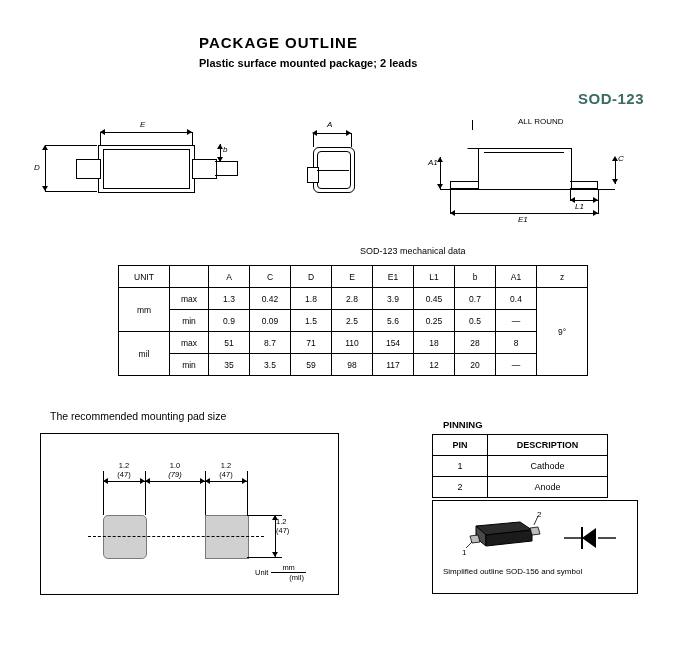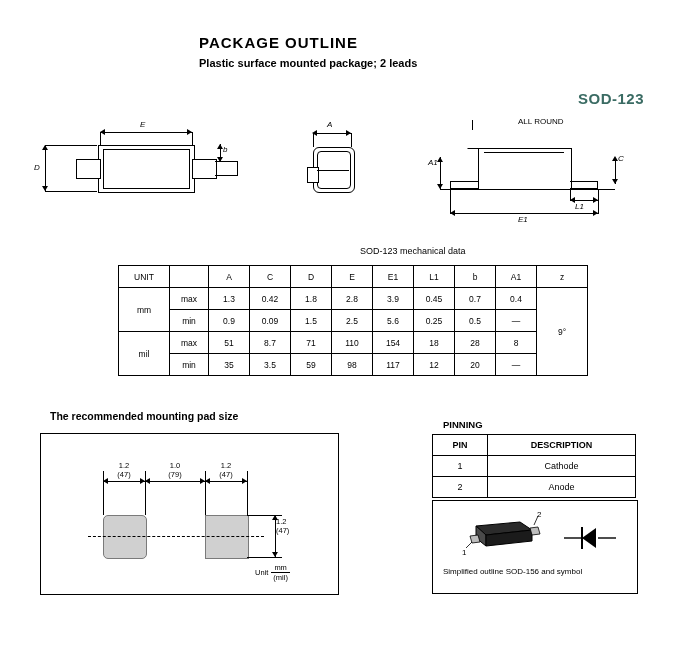--- a/index.html
+++ b/index.html
@@ -56,28 +56,28 @@
     height:21px;
     padding:0 2px;
     font-weight:normal;
   }
   #mech-table .unitcol{width:46px;}
   #mech-table .subcol{width:34px;}
   #mech-table .dcol{width:36px;}
   #mech-table .zcol{width:46px;}
 
   
-  #pad-title{left:50px;top:410px;font-size:10.5px;font-weight:bold;}
+  #pad-title{left:50px;top:410px;font-size:10.5px;font-weight:normal;}
   #pad-frame{left:40px;top:433px;width:297px;height:160px;border:1px solid #000;background:#fff;}
 
   
   #pinning-title{left:443px;top:419px;font-size:9.5px;font-weight:bold;}
   #pin-table{
     position:absolute;left:432px;top:434px;
-    border-collapse:collapse;font-size:9px;width:204px;
+    border-collapse:collapse;font-size:9px;width:176px;
   }
   #pin-table td{border:1px solid #000;height:18px;text-align:center;font-weight:normal;}
   #pin-table .hdr td{font-weight:bold;}
   #pin-table .c1{width:52px;}
 
   #sym-frame{left:432px;top:500px;width:204px;height:92px;border:1px solid #000;background:#fff;}
 </style>
 </head>
 <body>
 
@@ -272,42 +272,42 @@
   <div class="ln hln" style="left:165px;top:48px;width:42px;"></div>
   <div class="arrL" style="left:165px;top:45px;"></div>
   <div class="arrR" style="left:202px;top:45px;"></div>
 
   <div class="abs" style="left:72px;top:28px;text-align:center;width:24px;">
     <div style="font-size:7.5px;">1.2</div>
     <div style="font-size:7.5px;">(47)</div>
   </div>
   <div class="abs" style="left:123px;top:28px;text-align:center;width:24px;">
     <div style="font-size:7.5px;">1.0</div>
-    <div style="font-size:7.5px;">(79)</div>
+    <div style="font-size:7.5px;font-style:italic;">(79)</div>
   </div>
   <div class="abs" style="left:174px;top:28px;text-align:center;width:24px;">
     <div style="font-size:7.5px;">1.2</div>
     <div style="font-size:7.5px;">(47)</div>
   </div>
 
   <div class="ln hln" style="left:207px;top:82px;width:35px;"></div>
   <div class="ln hln" style="left:207px;top:124px;width:35px;"></div>
   <div class="ln vln" style="left:235px;top:82px;height:42px;"></div>
   <div class="arrU" style="left:232px;top:82px;"></div>
   <div class="arrD" style="left:232px;top:119px;"></div>
   <div class="abs" style="left:236px;top:84px;width:40px;">
     <div style="font-size:7.5px;">1.2</div>
     <div style="font-size:7.5px;">(47)</div>
   </div>
 
   <div class="abs" style="left:215px;top:130px;display:flex;align-items:center;font-size:7.5px;">
     <span>Unit</span>
     <span style="display:inline-block;margin-left:3px;text-align:center;">
       <span style="display:block;border-bottom:1px solid #000;padding:0 2px;">mm</span>
-      <span style="display:block;padding:0 2px;">(mil)</span>
+      <span style="display:block;padding:0 2px;margin-left:16px;">(mil)</span>
     </span>
   </div>
 </div>
 
 <div class="abs" id="pinning-title">PINNING</div>
 
 <table id="pin-table">
   <tbody>
       <tr class="hdr">
     <td class="c1">PIN</td>

